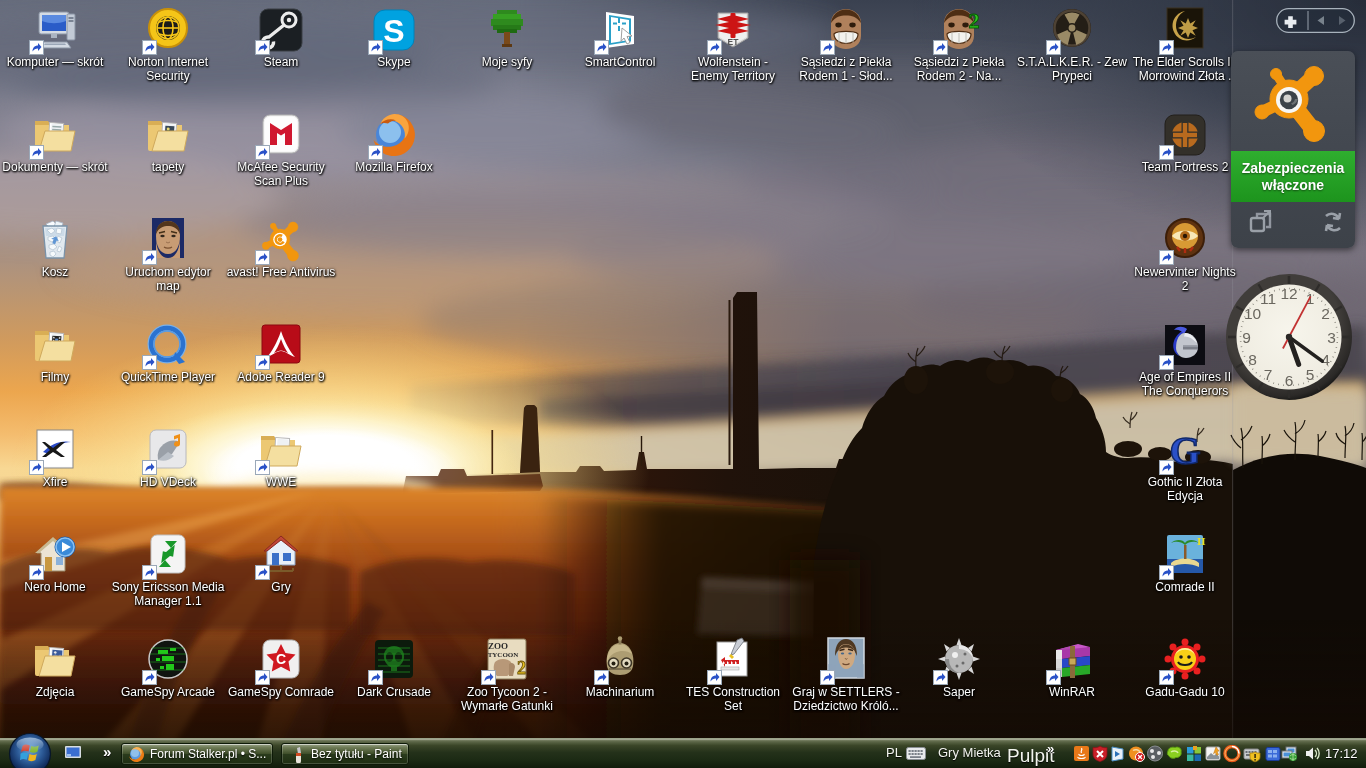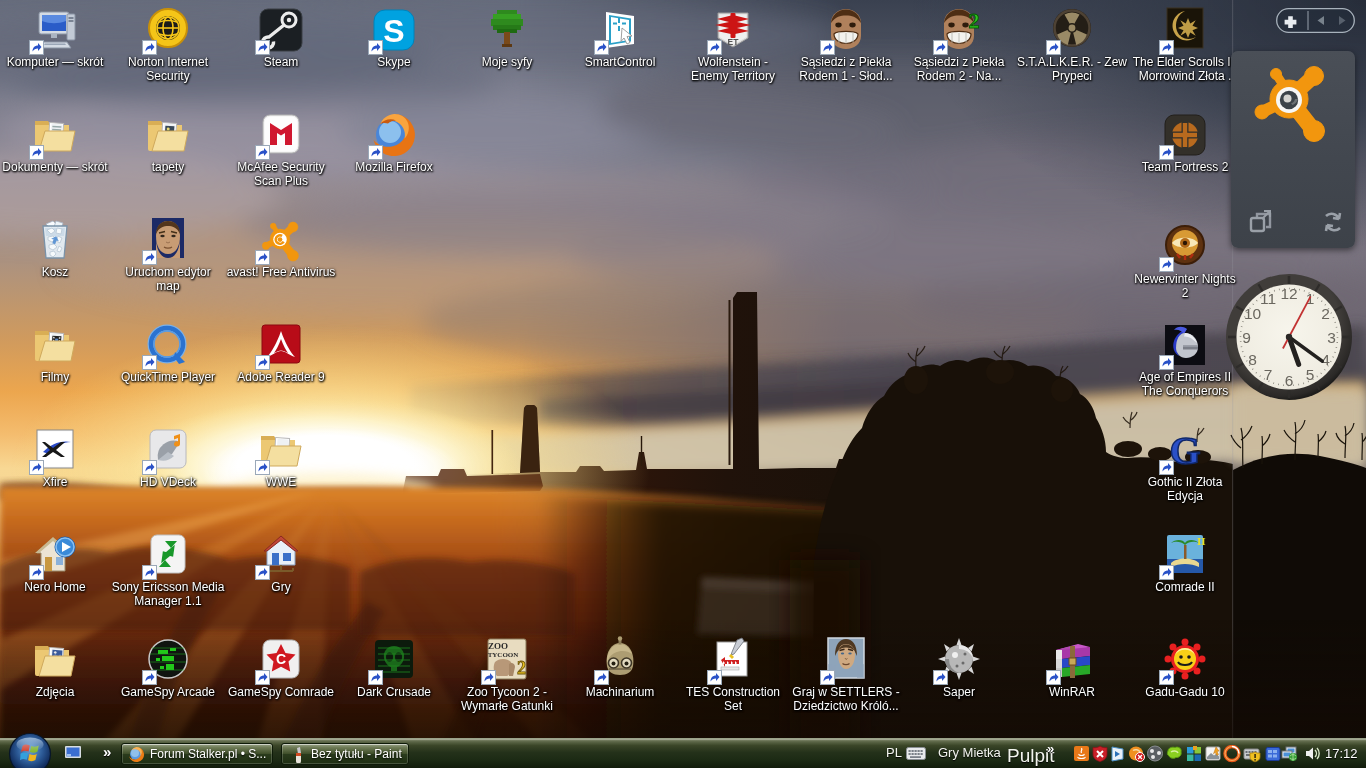--- a/index.html
+++ b/index.html
@@ -633,21 +633,21 @@
 </g>
 </svg>
       <span class="sc">
         <svg width="13" height="13" viewBox="0 0 13 13">
           <path d="M2.5,10.5 C2.5,6.5 5,4.5 8,4.5 L8,2 L11.5,6 L8,10 L8,7.5 C5.5,7.5 3.8,8.5 2.5,10.5 Z" fill="#2a52c8"></path>
         </svg>
       </span>
     </div>
   <div class="lbl">avast! Free Antivirus</div>
 </div>
-<div class="ico" style="left:1125px;top:223px;width:120px;">
+<div class="ico" style="left:1125px;top:216px;width:120px;">
   <div class="img">
       <svg class="main" width="48" height="48" viewBox="0 0 48 48">
 <circle cx="24" cy="22" r="19" fill="#5e3210"></circle>
 <circle cx="24" cy="22" r="19" fill="none" stroke="#3c1e08" stroke-width="2"></circle>
 <circle cx="24" cy="20" r="13" fill="#d89a34"></circle>
 <path d="M11,20 C16,13 32,13 37,20 C32,26 16,26 11,20 Z" fill="#f8e8b8"></path>
 <circle cx="24" cy="20" r="5" fill="#b06818"></circle>
 <circle cx="24" cy="20" r="2.2" fill="#2a1604"></circle>
 <path d="M16,31 l3,4 M24,32 v5 M32,31 l-3,4" stroke="#b02c10" stroke-width="2.4"></path>
 </svg>
@@ -1161,20 +1161,23 @@
             <circle cx="-27" cy="13" r="7"></circle>
           <line x1="0" y1="0" x2="25" y2="32" stroke-width="16" stroke-linecap="round"></line>
             <circle cx="25" cy="32" r="10.5"></circle>
         </g>
         <circle cx="0" cy="1" r="13" fill="#f7f7f5"></circle>
         <circle cx="0" cy="1" r="9.2" fill="#3b4349"></circle>
         <circle cx="-1.5" cy="-0.5" r="4" fill="#d4d4d0"></circle>
         <path d="M3.5,6 a9.2,9.2 0 0 0 5.5,-6 l-3,0 a6,6 0 0 1 -4,4.5 Z" fill="#f7f7f5" opacity="0.25"></path>
       </g>
     </svg>
+    <div style="position:absolute;left:0;top:100px;width:124px;height:51px;background:linear-gradient(180deg,#2fae2f,#1d941d);display:flex;align-items:center;justify-content:center;text-align:center;">
+      <div style="font-size:14px;font-weight:bold;color:#fff;line-height:17px;text-shadow:0 1px 2px rgba(0,0,0,.5);">Zabezpieczenia<br>włączone</div>
+    </div>
     <svg width="124" height="36" viewBox="0 0 124 36" style="position:absolute;left:0;top:155px;">
       <g stroke="#9aa0a8" stroke-width="2.4" fill="none">
         <rect x="20" y="12" width="13" height="13" rx="2"></rect>
         <path d="M26,12 v-4 h13 v13 h-4" opacity="0.9"></path>
         <path d="M33,5 l6,0 l0,6 M39,5 l-8,8" stroke-width="2"></path>
       </g>
       <g stroke="#9aa0a8" stroke-width="3" fill="none">
         <path d="M95,10 a8,8 0 0 1 13,3 M108,13 l1,-6 M108,13 l-6,-1" stroke-width="2.6"></path>
         <path d="M109,22 a8,8 0 0 1 -13,-3 M96,19 l-1,6 M96,19 l6,1" stroke-width="2.6"></path>
       </g>

